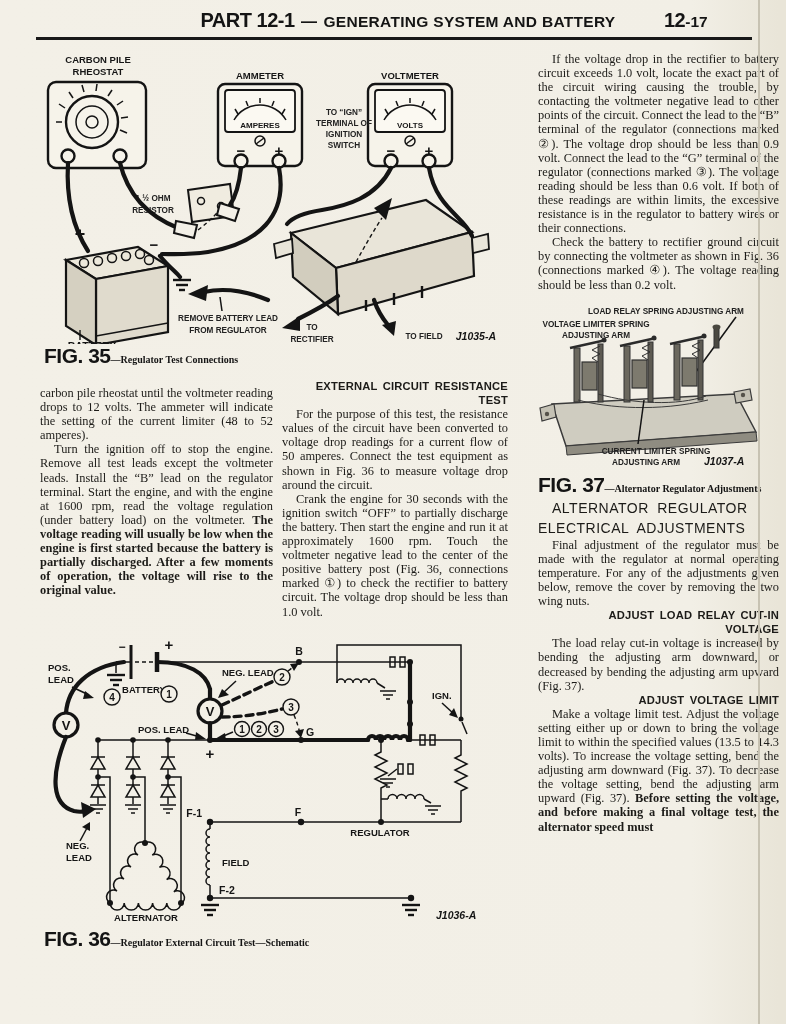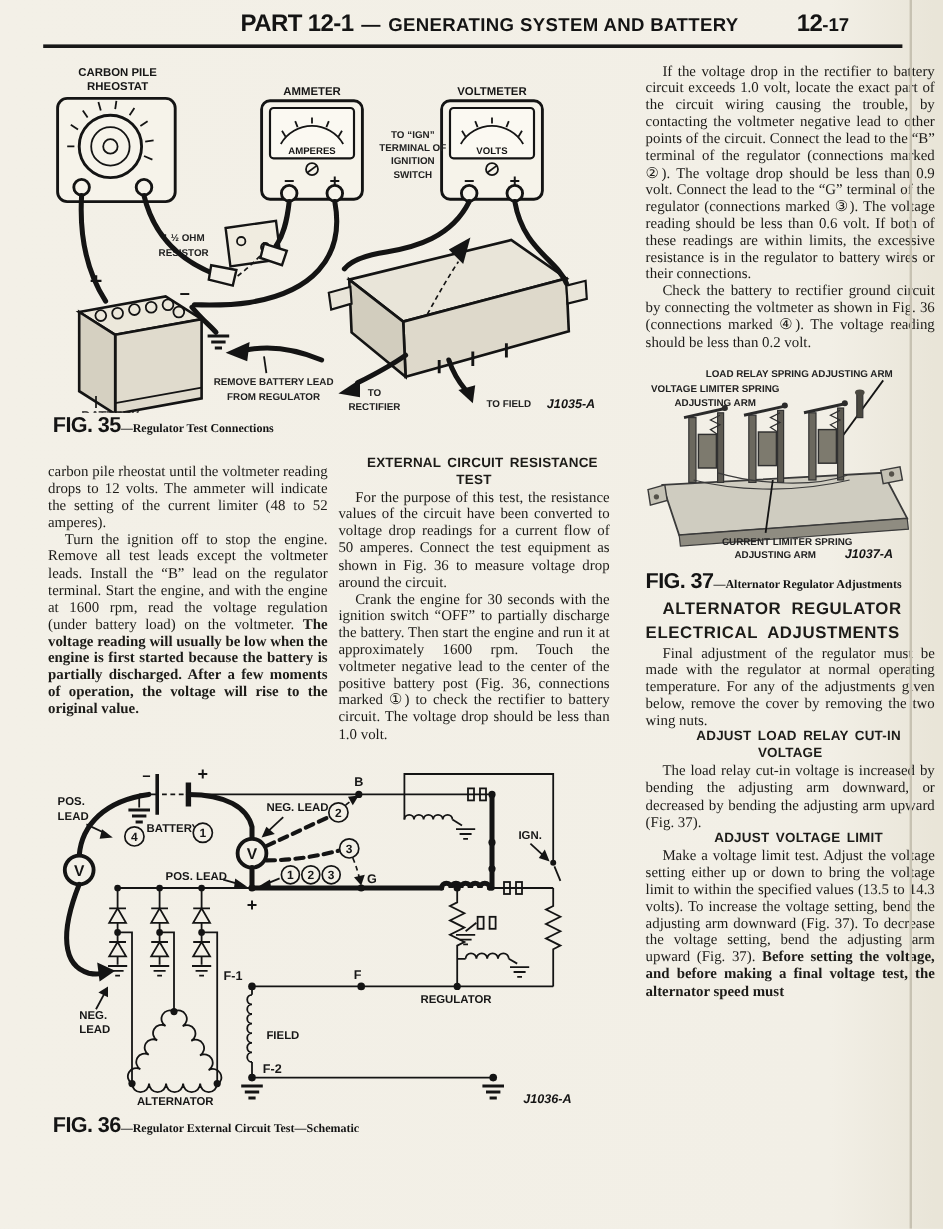--- a/index.html
+++ b/index.html
@@ -18,28 +18,28 @@
   .pn-big{font-size:20px;letter-spacing:-0.5px;}
   .pn-small{font-size:15.5px;}
   .rule{position:absolute;top:37px;left:36px;width:716px;height:3px;background:#181818;}
 
   
   .col{position:absolute;font-size:12.4px;line-height:14.1px;text-align:justify;color:#1c1b18;}
   .col p{margin:0;text-indent:14px;}
   .col p.noindent{text-indent:0;}
   .col b{font-weight:bold;}
   .subhead{font-family:"Liberation Sans",sans-serif;font-weight:bold;font-size:11.2px;letter-spacing:0.2px;
-    word-spacing:2px;margin:10px 0 3px 0;text-align:center;text-indent:0;}
+    word-spacing:2px;margin:10px 0 3px 0;text-align:right;text-indent:0;}
   .subhead.first{margin-top:0;}
-  .section-heading{font-family:"Liberation Sans",sans-serif;font-weight:bold;font-size:14px;line-height:20px;
+  .section-heading{font-family:"Liberation Sans",sans-serif;font-weight:normal;font-size:14px;line-height:20px;
     letter-spacing:0.5px;word-spacing:4px;margin:16px 0 6px 0;text-align:left;}
 
   
   .caption{position:absolute;font-family:"Liberation Sans",sans-serif;font-weight:bold;color:#141414;white-space:nowrap;}
-  .cap-num{font-size:18px;letter-spacing:-0.5px;}
+  .cap-num{font-size:21px;letter-spacing:-0.5px;}
   .cap-rest{font-size:10px;font-family:Liberation Serif, serif;}
   .caption.inflow{position:static;white-space:normal;line-height:19px;margin:4px 0 0 0;}
 
   
   .figsvg{position:absolute;}
   .fig37-wrap{margin-top:12px;}
 
   
   .w-bold{stroke:#141414;stroke-width:4.2;fill:none;stroke-linecap:round;}
   .w-med{stroke:#141414;stroke-width:2.4;fill:none;}

